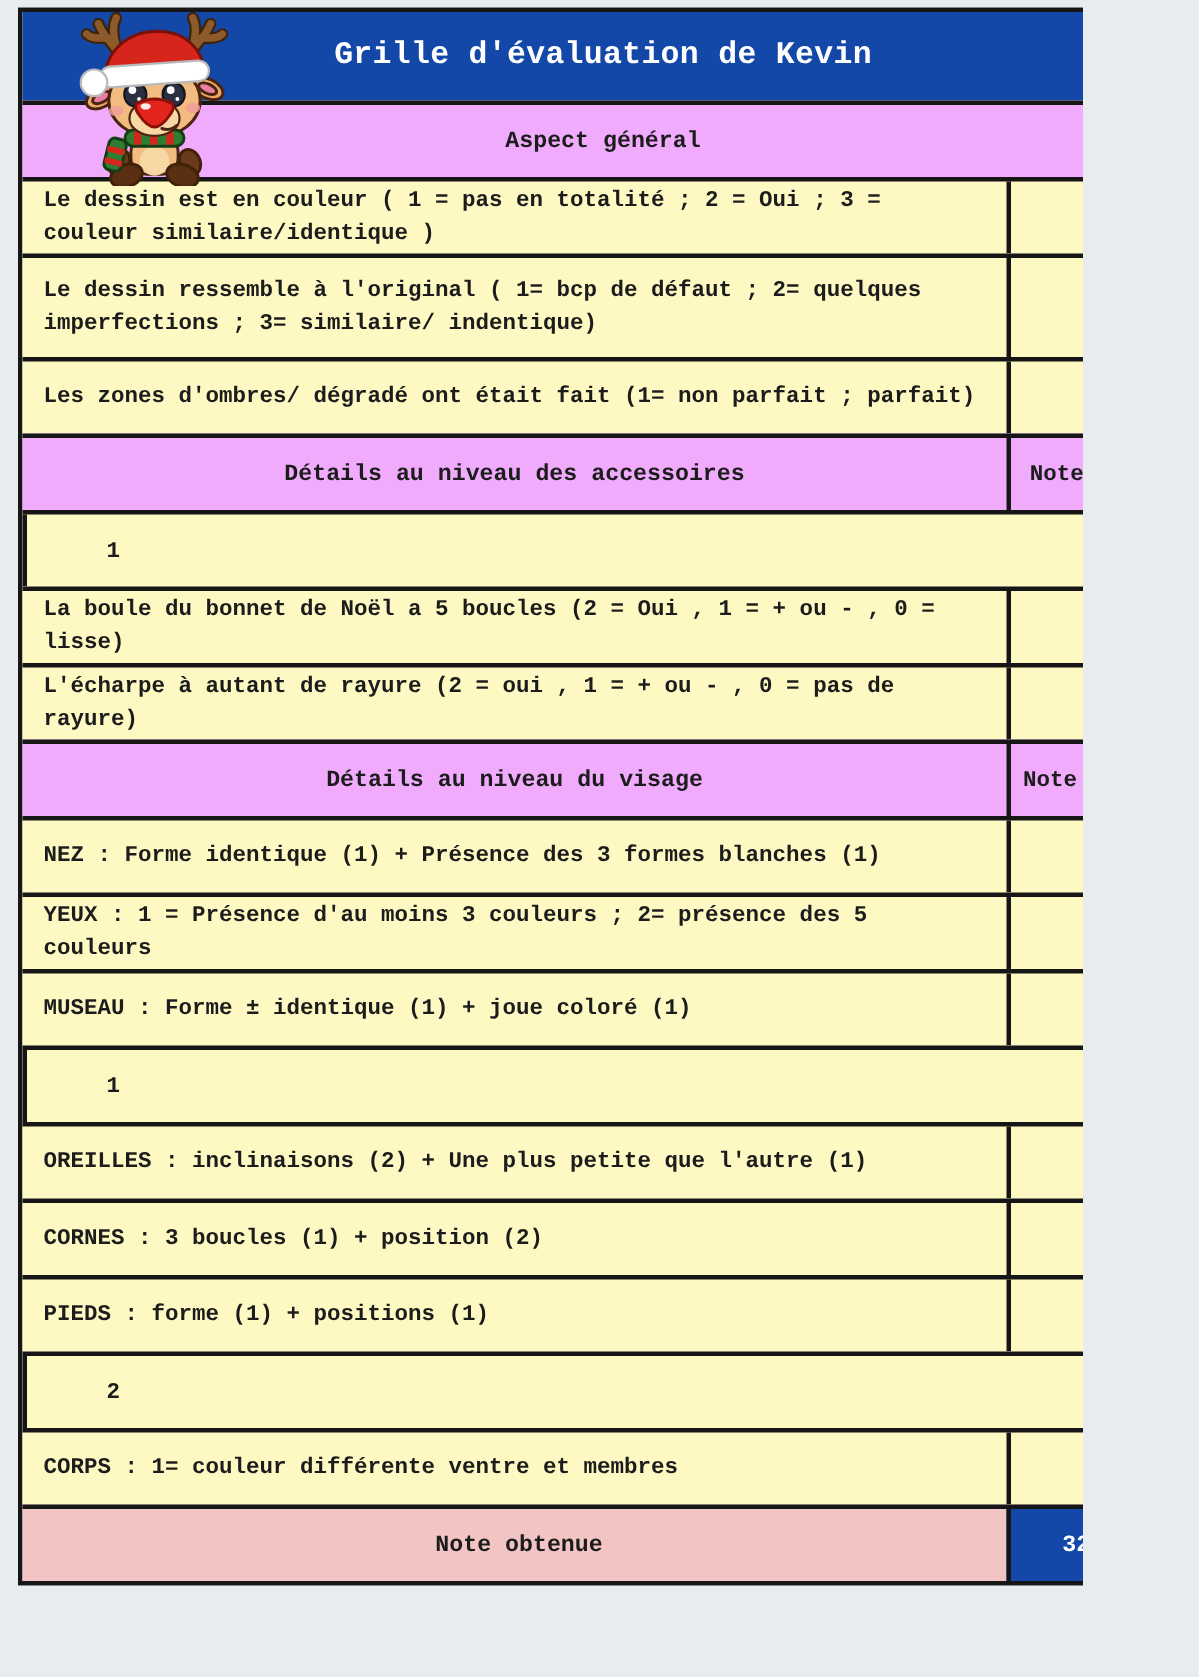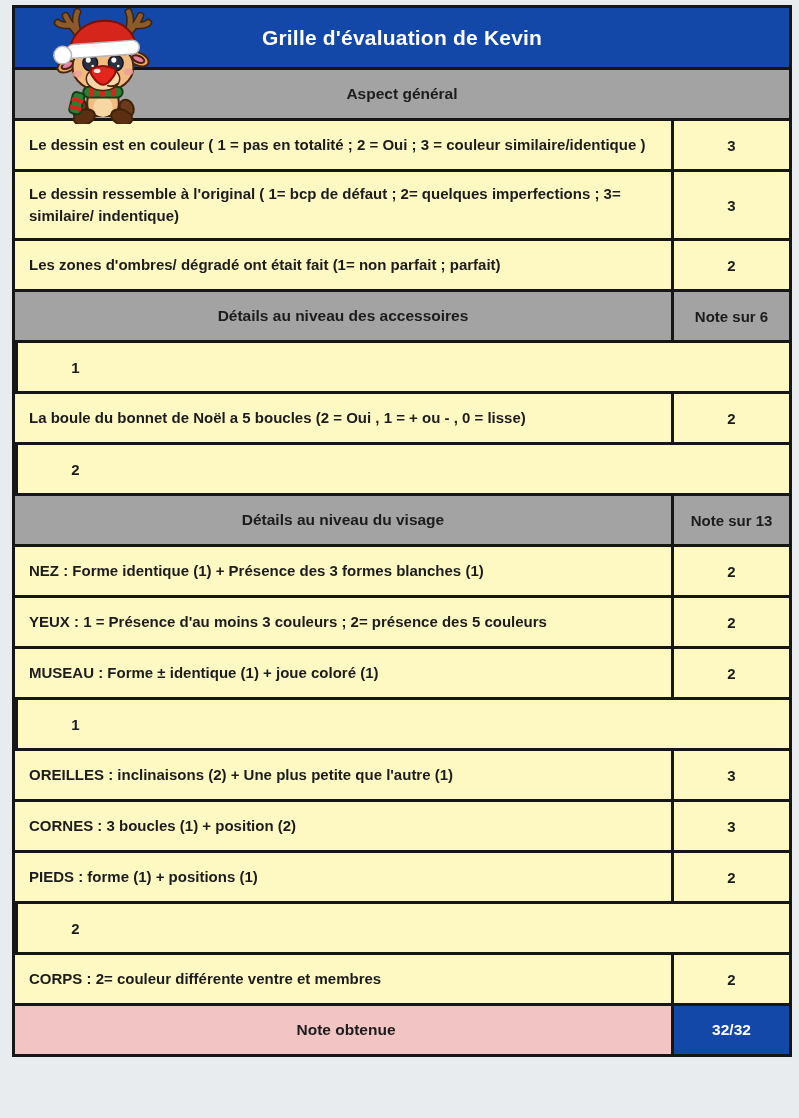--- a/index.html
+++ b/index.html
@@ -1,20 +1,20 @@
 <!DOCTYPE html>
 <html><head>
 <meta charset="utf-8">
 <style>
   html,body{margin:0;padding:0;background:#e9ecef;}
   .screen{
     position:relative;
-    width:799px;height:1118px;
+    width:722px;height:1118px;
     background:#e9ecef;
-    font-family:Liberation Sans, sans-serif;
+    font-family:Liberation Mono, monospace;
     overflow:hidden;
   }
   .grid{
     position:absolute;left:12px;top:5px;width:780px;
     border:3px solid #161616;
     background:#ffffff;
     display:flex;flex-direction:column;
     box-sizing:border-box;
   }
   .row{display:flex;border-top:3px solid #161616;}
@@ -31,21 +31,21 @@
     flex:1 1 auto;display:flex;align-items:center;
     padding:6px 14px;box-sizing:border-box;
     font-size:15px;font-weight:bold;color:#1c1c1c;line-height:1.45;
   }
   .score-cell{
     flex:0 0 118px;width:118px;border-left:3px solid #161616;
     display:flex;align-items:center;justify-content:center;
     font-size:15px;font-weight:bold;color:#1c1c1c;
     box-sizing:border-box;text-align:center;padding:4px 6px;
   }
-  .section-row{height:48px;background:#a3a3a3;}
+  .section-row{height:48px;background:#f0abfc;}
   .section-row .label-cell{justify-content:center;text-align:center;font-size:15.5px;}
   .item-row{height:48px;background:#fef9c3;}
   .item-row.tall{height:66px;}
   .footer-row{height:48px;background:#f2c4c4;padding-left:42px;}
   .footer-row .label-cell{justify-content:center;text-align:center;font-size:15.5px;}
   .footer-row .score-cell{background:#1347a8;color:#ffffff;font-size:15.5px;margin-left:36px;}
   .mascot{
     position:absolute;left:48px;top:8px;width:110px;height:116px;z-index:5;
   }
 </style>
@@ -81,20 +81,21 @@
       <div class="score-cell">Note sur 6</div>
     </div>
     <div class="row item-row">
       <div class="score-cell">1</div>
     </div>
     <div class="row item-row">
       <div class="label-cell">La boule du bonnet de Noël a 5 boucles (2 = Oui , 1 = + ou - , 0 = lisse)</div>
       <div class="score-cell">2</div>
     </div>
     <div class="row item-row">
+      <div class="label-cell">L'écharpe à autant de rayure (2 = oui , 1 = + ou - , 0 = pas de rayure)</div>
       <div class="score-cell">2</div>
     </div>
 
     <div class="row section-row">
       <div class="label-cell">Détails au niveau du visage</div>
       <div class="score-cell">Note sur 13</div>
     </div>
     <div class="row item-row">
       <div class="label-cell">NEZ : Forme identique (1) + Présence des 3 formes blanches (1)</div>
       <div class="score-cell">2</div>
@@ -120,21 +121,21 @@
     </div>
 
     <div class="row item-row">
       <div class="label-cell">PIEDS : forme (1) + positions (1)</div>
       <div class="score-cell">2</div>
     </div>
     <div class="row item-row">
       <div class="score-cell">2</div>
     </div>
     <div class="row item-row">
-      <div class="label-cell">CORPS : 2= couleur différente ventre et membres</div>
+      <div class="label-cell">CORPS : 1= couleur différente ventre et membres</div>
       <div class="score-cell">2</div>
     </div>
 
     <div class="row footer-row">
       <div class="label-cell">Note obtenue</div>
       <div class="score-cell">32/32</div>
     </div>
 
   </div>
 

